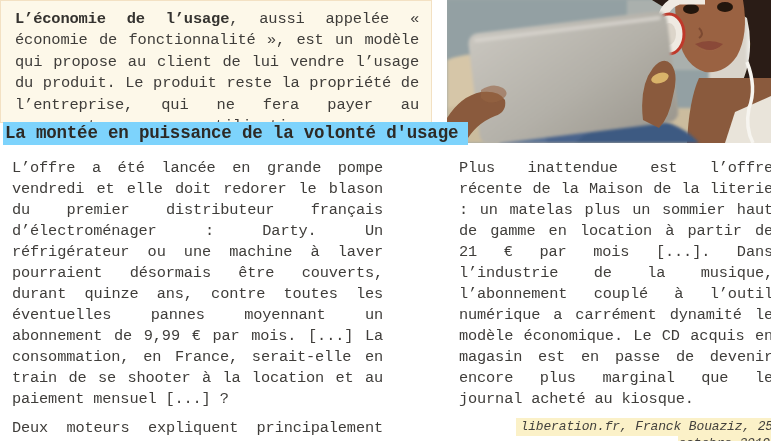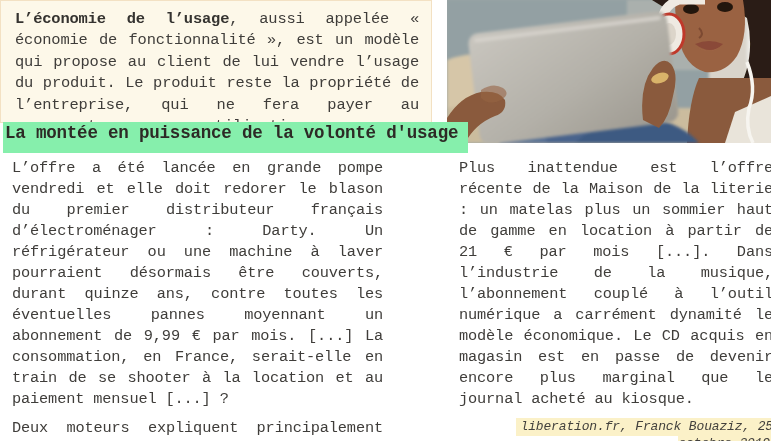--- a/index.html
+++ b/index.html
@@ -22,21 +22,21 @@
     position:absolute;left:447px;top:0;width:324px;height:143px;margin:0;
     overflow:hidden;background:#9aa4a6;
   }
   .photo svg{display:block;}
   
   .heading{
     position:absolute;left:3px;top:123px;margin:0;
     font-size:17.5px;font-weight:bold;letter-spacing:-0.2px;color:#2d2a26;
     white-space:nowrap;
   }
-  .heading .hl{background:#86efac;padding:1px 10px 10px 2px;}
+  .heading .hl{background:#7dd3fc;padding:1px 10px 2px 2px;}
   
   .col{position:absolute;top:150px;font-size:15.3px;line-height:21px;
     letter-spacing:-0.15px;text-align:justify;color:#3f3d3a;}
   .col p{margin:8px;}
   .col-left{left:4px;width:387px;}
   .col-right{left:451px;width:330px;}
   .source{
     text-align:right;font-style:italic;font-size:13px;line-height:17px;
     margin-top:2px !important;color:#43413d;
   }

